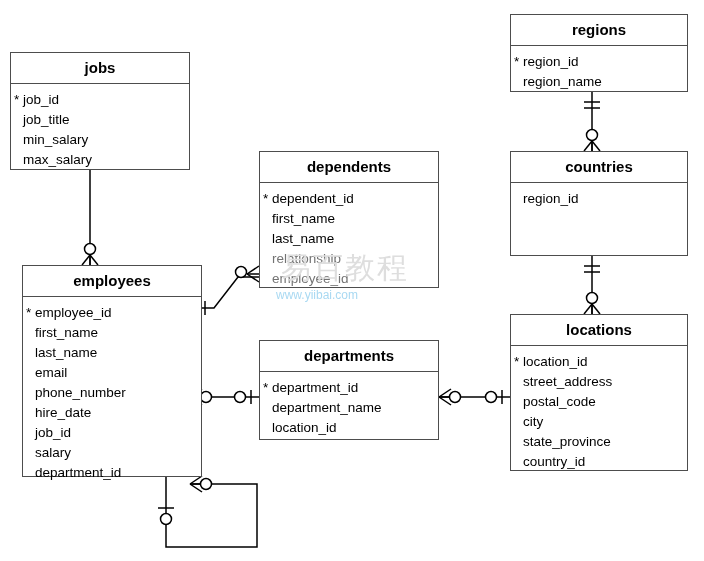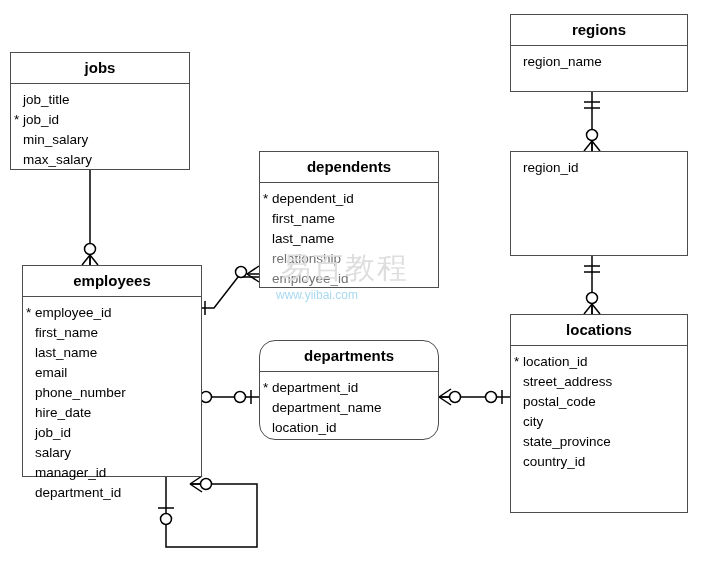--- a/index.html
+++ b/index.html
@@ -166,74 +166,75 @@
         <line x1="158" y1="508" x2="174" y2="508"></line>
       </g>
 
     </g>
   </svg>
 
   <div id="entity-layer">
       <div class="entity" style="left: 10px; top: 14px; width: 180px; height: 118px; margin-top: 38px;">
         <div class="entity-title">jobs</div>
         <div class="attr-list">
+          <div class="attr"><span class="pk-mark">*</span><span>job_id</span></div>
           <div class="attr"><span class="pk-mark"></span><span>job_title</span></div>
-          <div class="attr"><span class="pk-mark">*</span><span>job_id</span></div>
           <div class="attr"><span class="pk-mark"></span><span>min_salary</span></div>
           <div class="attr"><span class="pk-mark"></span><span>max_salary</span></div>
         </div>
       </div>
       <div class="entity" style="left: 510px; top: 14px; width: 178px; height: 78px;">
         <div class="entity-title">regions</div>
         <div class="attr-list">
+          <div class="attr"><span class="pk-mark">*</span><span>region_id</span></div>
           <div class="attr"><span class="pk-mark"></span><span>region_name</span></div>
         </div>
       </div>
       <div class="entity" style="left: 259px; top: 151px; width: 180px; height: 137px;">
         <div class="entity-title">dependents</div>
         <div class="attr-list">
           <div class="attr"><span class="pk-mark">*</span><span>dependent_id</span></div>
           <div class="attr"><span class="pk-mark"></span><span>first_name</span></div>
           <div class="attr"><span class="pk-mark"></span><span>last_name</span></div>
           <div class="attr faded"><span class="pk-mark"></span><span>relationship</span></div>
           <div class="attr faded"><span class="pk-mark"></span><span>employee_id</span></div>
         </div>
       </div>
       <div class="entity" style="left: 510px; top: 151px; width: 178px; height: 105px;">
+        <div class="entity-title">countries</div>
         <div class="attr-list">
           <div class="attr"><span class="pk-mark"></span><span>region_id</span></div>
         </div>
       </div>
       <div class="entity" style="left: 10px; top: 265px; width: 180px; height: 212px; margin-left: 12px;">
         <div class="entity-title">employees</div>
         <div class="attr-list">
           <div class="attr"><span class="pk-mark">*</span><span>employee_id</span></div>
           <div class="attr"><span class="pk-mark"></span><span>first_name</span></div>
           <div class="attr"><span class="pk-mark"></span><span>last_name</span></div>
           <div class="attr"><span class="pk-mark"></span><span>email</span></div>
           <div class="attr"><span class="pk-mark"></span><span>phone_number</span></div>
           <div class="attr"><span class="pk-mark"></span><span>hire_date</span></div>
           <div class="attr"><span class="pk-mark"></span><span>job_id</span></div>
           <div class="attr"><span class="pk-mark"></span><span>salary</span></div>
-          <div class="attr"><span class="pk-mark"></span><span>manager_id</span></div>
           <div class="attr"><span class="pk-mark"></span><span>department_id</span></div>
         </div>
       </div>
-      <div class="entity" style="left: 510px; top: 314px; width: 178px; height: 199px;">
+      <div class="entity" style="left: 510px; top: 314px; width: 178px; height: 157px;">
         <div class="entity-title">locations</div>
         <div class="attr-list">
           <div class="attr"><span class="pk-mark">*</span><span>location_id</span></div>
           <div class="attr"><span class="pk-mark"></span><span>street_address</span></div>
           <div class="attr"><span class="pk-mark"></span><span>postal_code</span></div>
           <div class="attr"><span class="pk-mark"></span><span>city</span></div>
           <div class="attr"><span class="pk-mark"></span><span>state_province</span></div>
           <div class="attr"><span class="pk-mark"></span><span>country_id</span></div>
         </div>
       </div>
-      <div class="entity" style="left: 259px; top: 340px; width: 180px; height: 100px; border-radius: 16px;">
+      <div class="entity" style="left: 259px; top: 340px; width: 180px; height: 100px;">
         <div class="entity-title">departments</div>
         <div class="attr-list">
           <div class="attr"><span class="pk-mark">*</span><span>department_id</span></div>
           <div class="attr"><span class="pk-mark"></span><span>department_name</span></div>
           <div class="attr"><span class="pk-mark"></span><span>location_id</span></div>
         </div>
       </div>
     </div>
 
   <div class="watermark-cn" style="left:281px; top:248px;">易百教程</div>

